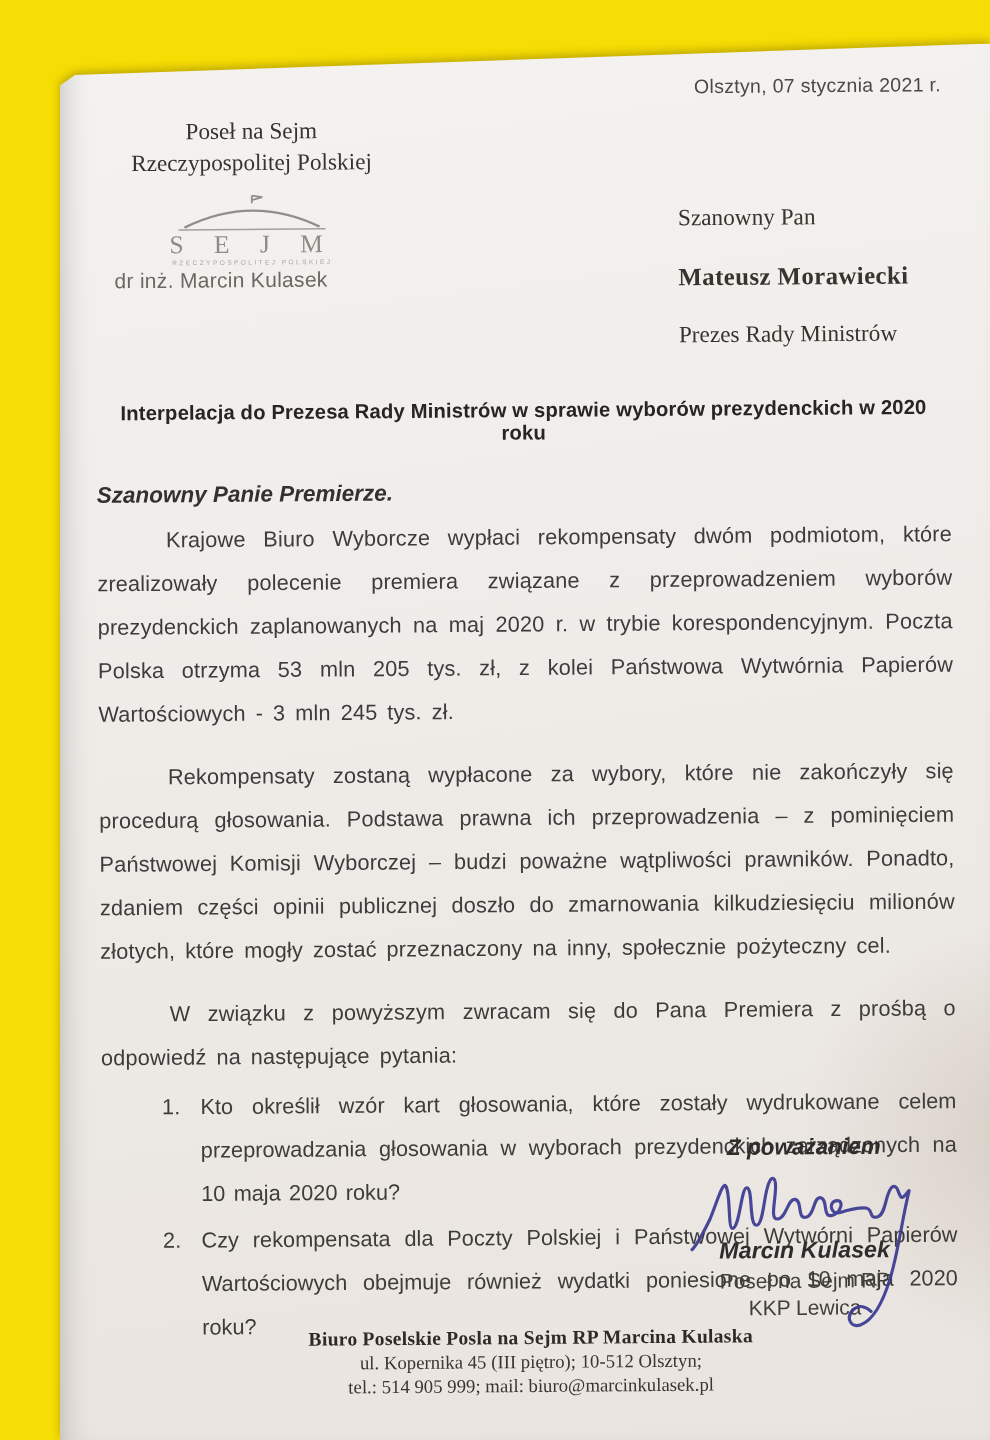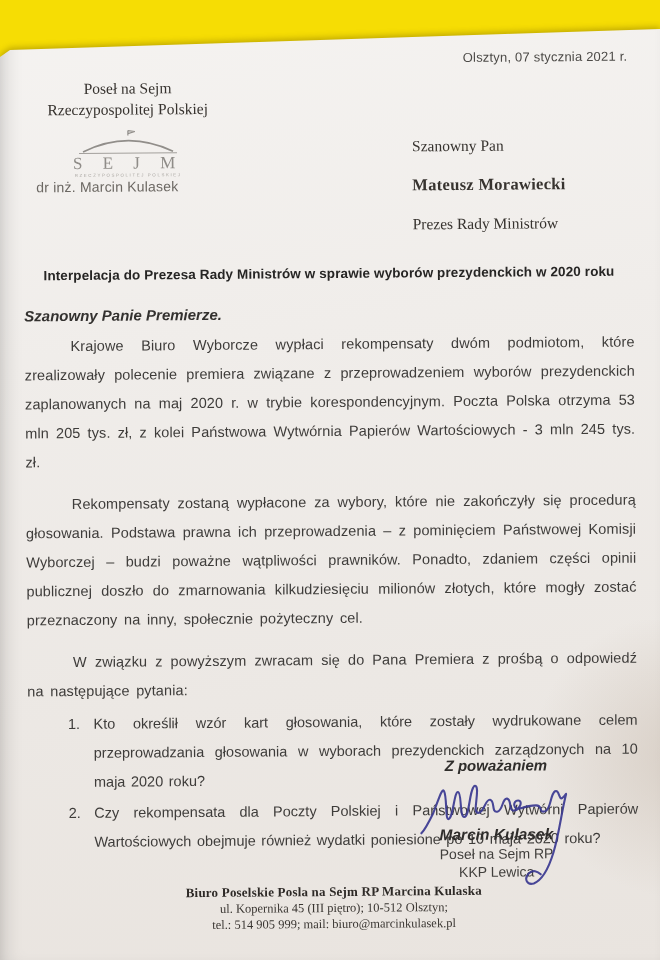--- a/index.html
+++ b/index.html
@@ -1,21 +1,21 @@
 <!DOCTYPE html>
 <html><head>
 <meta charset="utf-8">
 <style>
   html,body{margin:0;padding:0;}
   body{
     width:660px;height:960px;position:relative;overflow:hidden;
     background:#f6dd04;
     font-family:"Liberation Sans",sans-serif;
   }
-  .paper-shadow{position:absolute;inset:0;filter:drop-shadow(0 -2px 3px rgba(120,100,0,.45));}
+  .paper-shadow{position:absolute;inset:0;filter:drop-shadow(0 -2px 3px rgba(120,100,0,.45));margin-left:40px;}
   .paper{
     position:absolute;inset:0;
     clip-path:polygon(10px 50px,100% 29px,100% 100%,0 100%,0 57px);
     background:linear-gradient(173deg,#f5f3f1 0%,#f0edea 35%,#ece8e4 70%,#e9e4df 100%);
     box-shadow:inset 16px 0 22px -16px rgba(0,0,0,.22), inset 0 18px 20px -14px rgba(0,0,0,.18);
   }
   .curl{
     position:absolute;top:620px;right:-40px;width:190px;height:300px;
     background:radial-gradient(ellipse at 95% 45%,rgba(196,182,168,.5),rgba(196,182,168,0) 62%);
     pointer-events:none;

